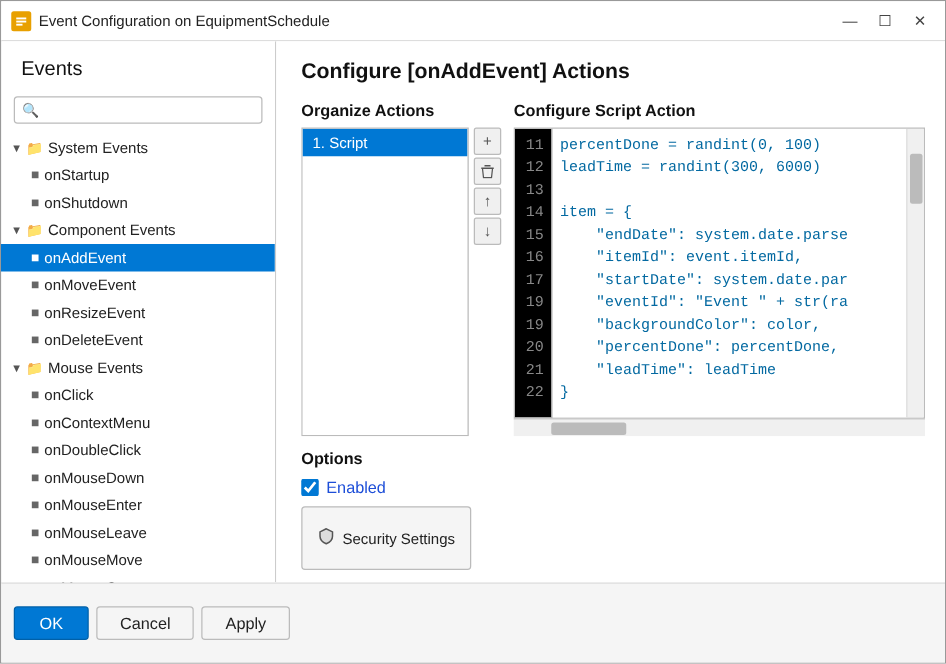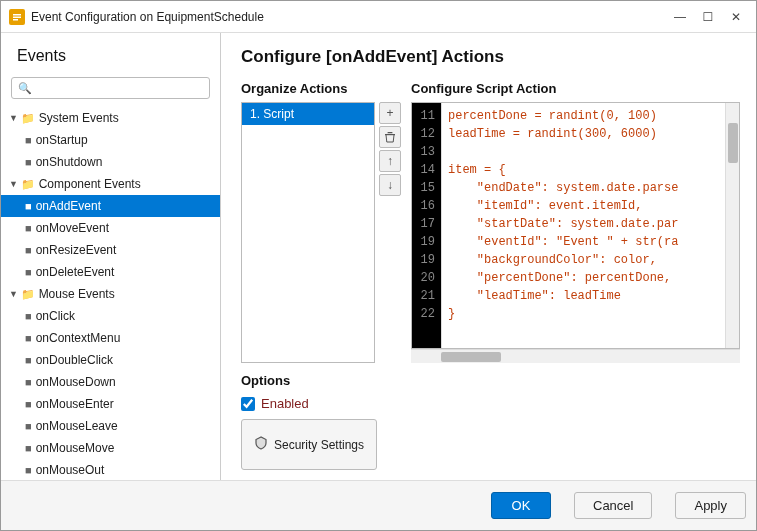--- a/index.html
+++ b/index.html
@@ -287,21 +287,21 @@
       justify-content: flex-end;
     }
 
     .code-area {
       flex: 1;
       overflow: auto;
       padding: 4px 6px;
       font-family: 'Courier New', monospace;
       font-size: 12px;
       line-height: 1.5;
-      color: #c2410c;
+      color: #0369a1;
       background: white;
     }
 
     .code-line {
       height: 18px;
       display: flex;
       align-items: center;
       white-space: nowrap;
     }
 
@@ -364,21 +364,21 @@
     .checkbox-input {
       width: 14px;
       height: 14px;
       margin-right: 6px;
       accent-color: #0078d4;
       cursor: pointer;
     }
 
     .checkbox-label {
       font-size: 13px;
-      color: #7f1d1d;
+      color: #1d4ed8;
     }
 
     .security-btn {
       display: flex;
       align-items: center;
       gap: 6px;
       padding: 16px 12px;
       border: 1px solid #bbb;
       border-radius: 3px;
       background: #f5f5f5;
@@ -389,27 +389,27 @@
 
     .shield-icon {
       font-size: 13px;
       color: #555;
     }
 
     
     .bottom-bar {
       border-top: 1px solid #ddd;
       display: flex;
-      justify-content: flex-end;
+      justify-content: flex-start;
       align-items: center;
       padding: 8px 10px;
-      gap: 23px;
+      gap: 6px;
       background: #f5f5f5;
       flex-shrink: 0;
-      height: 50px;
+      height: 64px;
     }
 
     .btn-primary {
       background: #0078d4;
       color: white;
       border: 1px solid #0060a8;
       border-radius: 3px;
       padding: 5px 18px;
       font-size: 13px;
       cursor: pointer;

